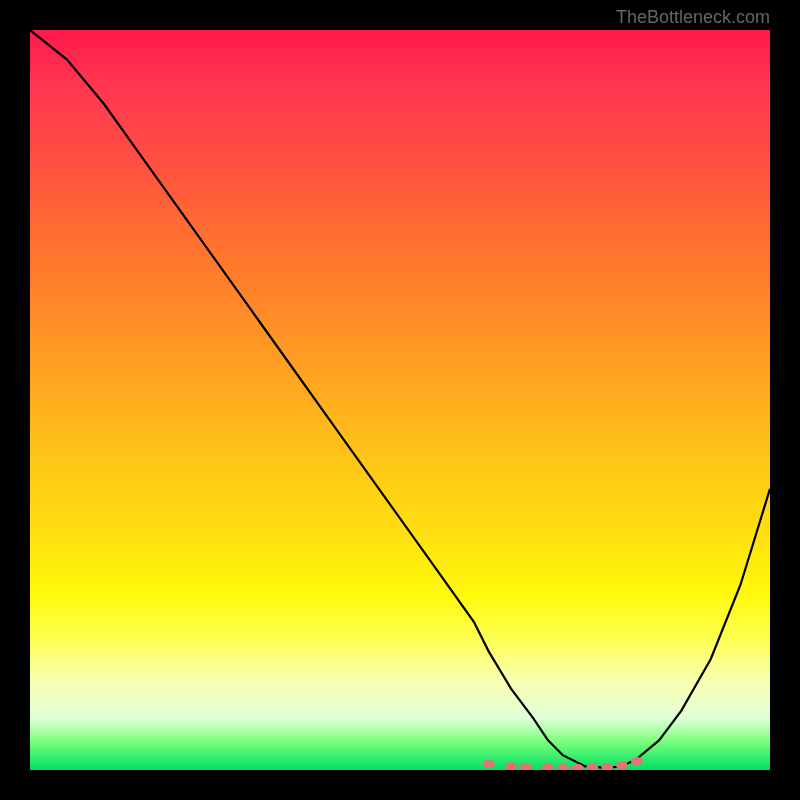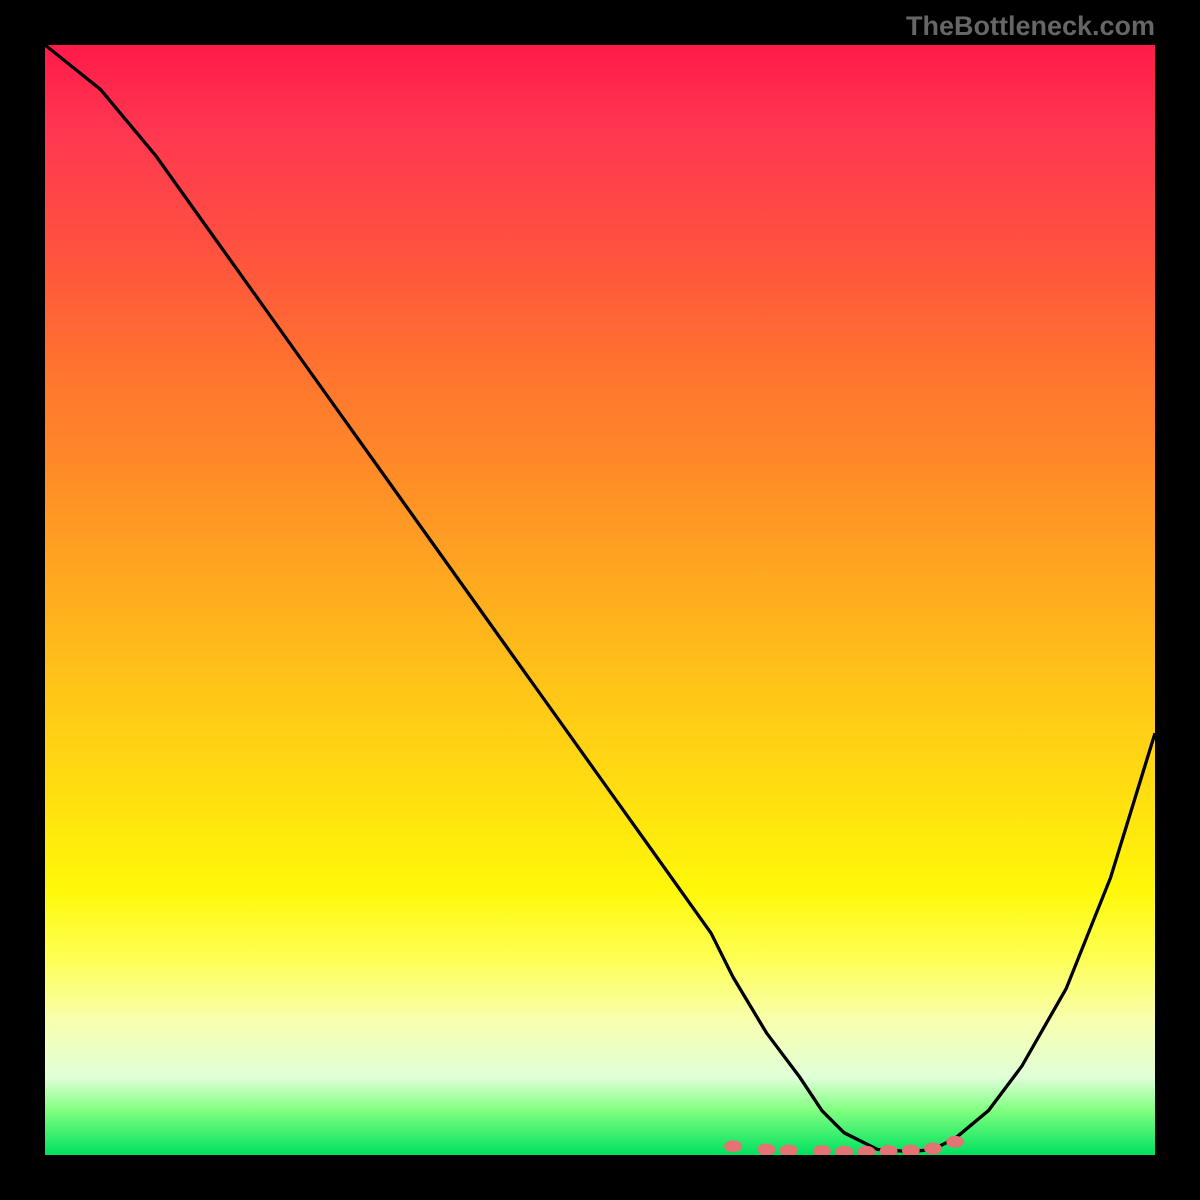--- a/index.html
+++ b/index.html
@@ -40,21 +40,21 @@
       #80ff80 96%,
       #00e060 100%
     );
   }
   .watermark {
     position: absolute;
     top: 7px;
     right: 30px;
     color: #666;
     font-size: 18px;
-    font-weight: 700;
+    font-weight: 400;
     z-index: 10;
   }
   svg.curve {
     position: absolute;
     left: 0;
     top: 0;
     width: 740px;
     height: 740px;
   }
 </style>

